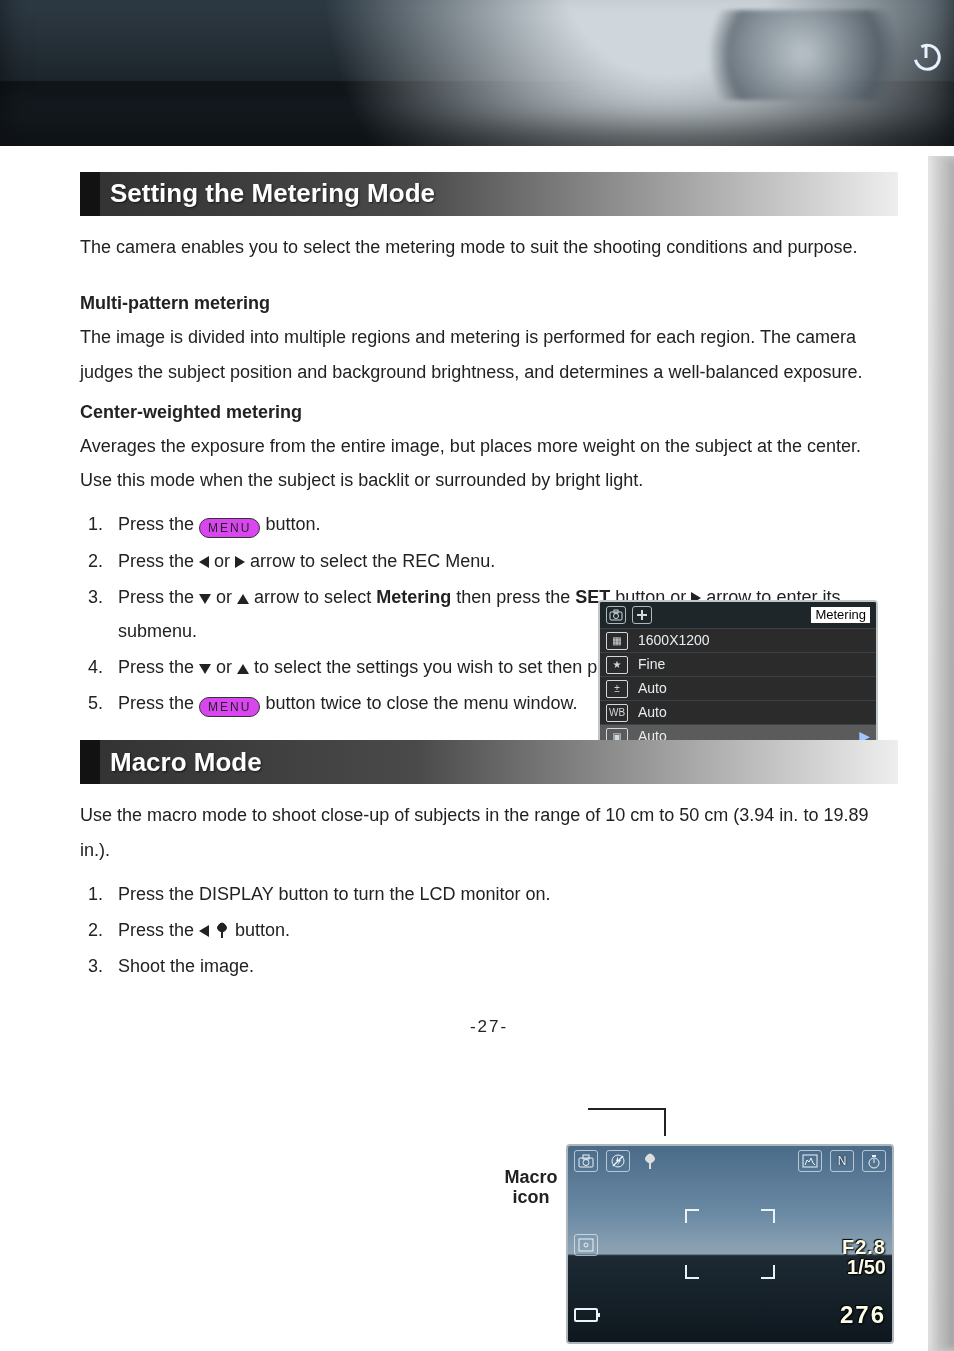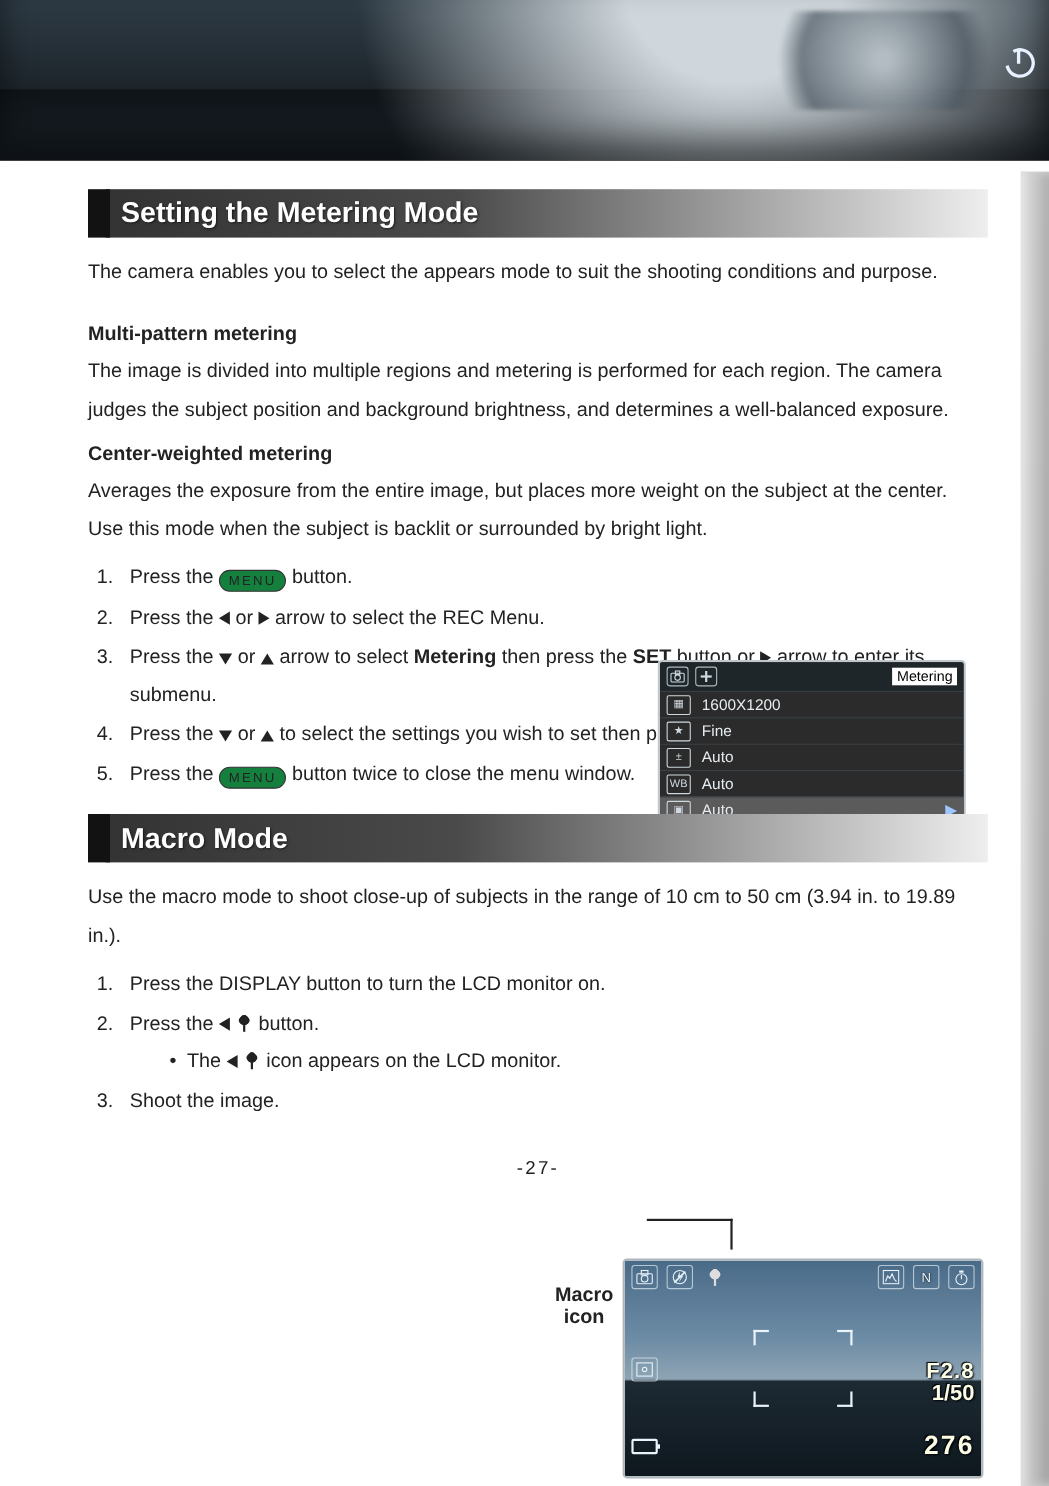--- a/index.html
+++ b/index.html
@@ -108,21 +108,21 @@
     min-width: 60px;
     padding: 0 8px;
     height: 20px;
     line-height: 18px;
     font-size: 12px;
     letter-spacing: 2px;
     text-align:center;
     border: 1.5px solid #333;
     border-radius: 10px;
     vertical-align: -2px;
-    background: #15803d;
+    background: #d946ef;
   }
   .tri {
     display:inline-block;
     width: 0; height: 0;
     vertical-align: -1px;
   }
   .tri.left  { border-top:6px solid transparent; border-bottom:6px solid transparent; border-right:10px solid #222; }
   .tri.right { border-top:6px solid transparent; border-bottom:6px solid transparent; border-left:10px solid #222; }
   .tri.up    { border-left:6px solid transparent; border-right:6px solid transparent; border-bottom:10px solid #222; }
   .tri.down  { border-left:6px solid transparent; border-right:6px solid transparent; border-top:10px solid #222; }
@@ -339,21 +339,21 @@
 </div>
 <div class="side-tab"></div>
 
 <div class="page">
 
   <div class="section-head">
     <div class="bar"></div>
     <div class="title">Setting the Metering Mode</div>
   </div>
 
-  <div class="intro">The camera enables you to select the appears mode to suit the shooting conditions and purpose.</div>
+  <div class="intro">The camera enables you to select the metering mode to suit the shooting conditions and purpose.</div>
 
   <div class="sub">Multi-pattern metering</div>
   <div>The image is divided into multiple regions and metering is performed for each region. The camera judges the subject position and background brightness, and determines a well-balanced exposure.</div>
 
   <div class="sub">Center-weighted metering</div>
   <div>Averages the exposure from the entire image, but places more weight on the subject at the center. Use this mode when the subject is backlit or surrounded by bright light.</div>
 
   <ol class="steps">
     <li>
       <span class="inner">
@@ -455,27 +455,20 @@
     <li>
       <span class="inner">Press the DISPLAY button to turn the LCD monitor on.</span>
     </li>
     <li>
       <span class="inner">
         <span>Press the </span>
         <span class="tri left"></span>
         <span class="flower"><span class="stem"></span></span>
         <span> button.</span>
       </span>
-      <div class="sub-bullet">
-        •&nbsp;
-        <span>The </span>
-        <span class="tri left"></span>
-        <span class="flower"><span class="stem"></span></span>
-        <span> icon appears on the LCD monitor.</span>
-      </div>
     </li>
     <li>
       <span>Shoot the image.</span>
     </li>
   </ol>
 
   <div class="lcd-wrap">
     <div class="callout-h"></div>
     <div class="callout-label">Macro icon</div>
     <div class="lcd">

